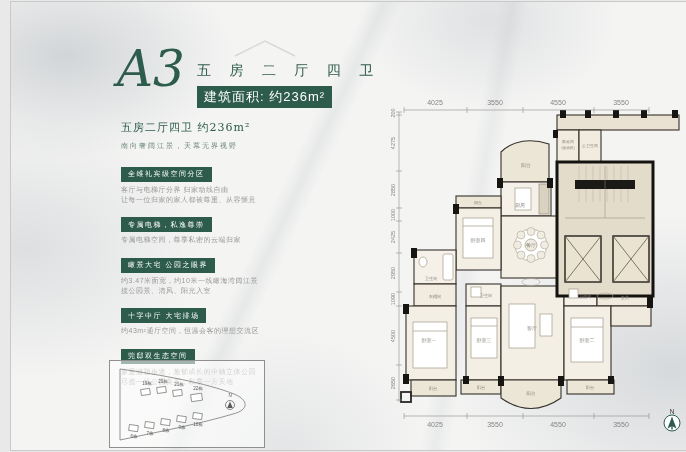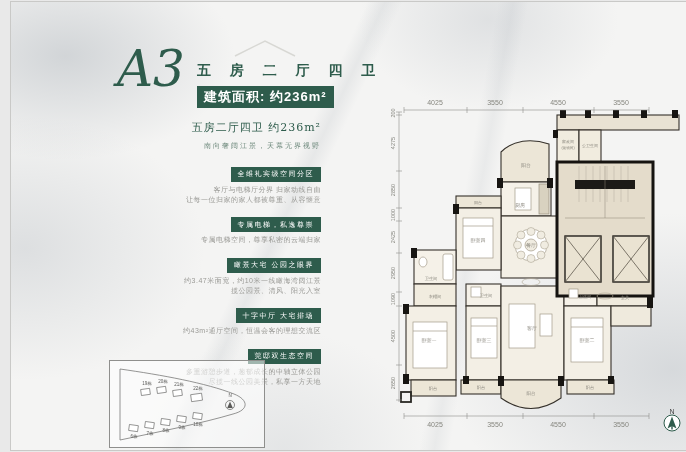--- a/index.html
+++ b/index.html
@@ -11,25 +11,25 @@
       radial-gradient(ellipse 380px 260px at 97% 82%, rgba(170,177,185,.40), transparent 60%),
       radial-gradient(ellipse 200px 140px at 70% 4%, rgba(185,190,196,.35), transparent 65%),
       radial-gradient(ellipse 240px 200px at 40% 100%, rgba(190,195,200,.30), transparent 60%),
       #f4f4f3;}
   .card::before{content:"";position:absolute;inset:0;pointer-events:none;background:
       linear-gradient(115deg, transparent 40%, rgba(160,168,176,.16) 42%, transparent 44%),
       linear-gradient(100deg, transparent 64%, rgba(160,168,176,.13) 66%, transparent 68%);}
   .brand-script{position:absolute;left:106px;top:42px;font-family:"DejaVu Serif",serif;font-style:italic;
     font-size:50px;line-height:1;color:#2e5c4c;}
   .roof{position:absolute;left:222px;top:36px;}
-  .title-right{position:absolute;left:186px;top:60px;font-weight:bold;}
+  .title-right{position:absolute;left:186px;top:60px;}
   .title-cn{font-family:"DejaVu Serif",serif;font-size:14px;letter-spacing:7px;color:#2e5c4c;white-space:nowrap;}
   .area-bar{margin-top:6px;display:inline-block;background:#2e5c4c;color:#ffffff;font-size:13px;
     padding:2px 7px;letter-spacing:1px;white-space:nowrap;}
-  .left-col{position:absolute;left:110px;top:118px;width:200px;text-align:right;}
+  .left-col{position:absolute;left:110px;top:118px;width:200px;text-align:left;}
   .intro-headline{font-family:"DejaVu Serif",serif;font-size:11px;color:#2e5c4c;letter-spacing:1px;margin-bottom:6px;}
   .intro-subline{font-size:7px;color:#6f8a7d;letter-spacing:2px;margin-bottom:11px;}
   .section{margin-bottom:8px;}
   .badge{display:inline-block;background:#2e5c4c;color:#fff;font-size:7px;padding:2.5px 7px;
     letter-spacing:1.5px;margin-bottom:3px;white-space:nowrap;}
   .bodyline{font-size:7px;color:#9a9a96;line-height:10px;letter-spacing:.5px;white-space:nowrap;}
   .site-map{position:absolute;left:98px;top:358px;width:154px;height:86px;border:1px solid #8f8f8d;
     background:rgba(255,255,255,.55);}
   .plan-wrap{position:absolute;left:378px;top:88px;width:302px;height:344px;}
   svg text{font-family:"Liberation Sans",sans-serif;}

